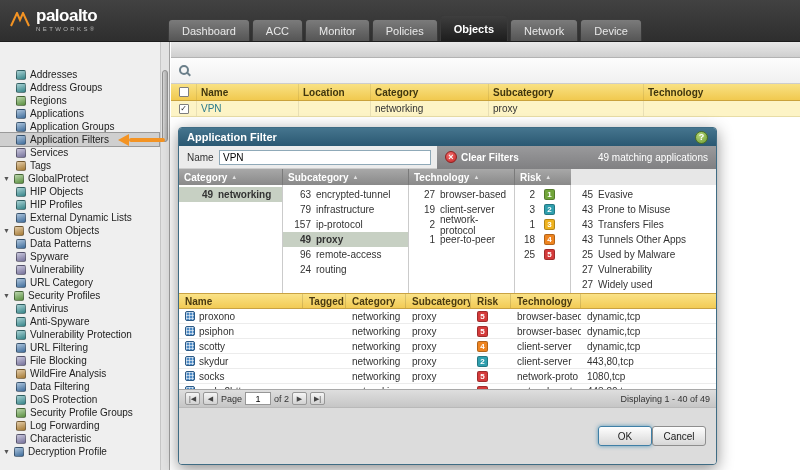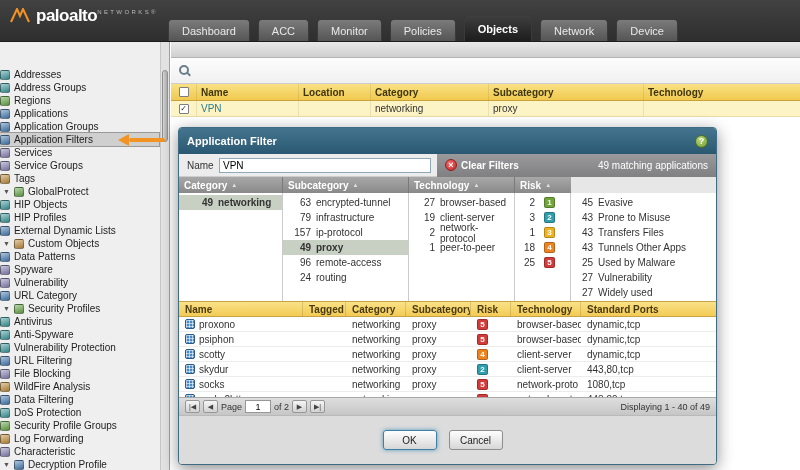--- a/index.html
+++ b/index.html
@@ -3,30 +3,30 @@
 <meta charset="utf-8">
 <style>
   *{margin:0;padding:0;box-sizing:border-box}
   html,body{width:800px;height:470px;overflow:hidden}
   body{font-family:"Liberation Sans","DejaVu Sans",sans-serif;font-size:10px;background:#fff;position:relative}
   #page{position:absolute;inset:0;overflow:hidden}
 
   
   #header{position:absolute;left:0;top:0;width:800px;height:42px;background:linear-gradient(#424242,#2e2e2e);border-bottom:1px solid #1d1d1d;z-index:5}
   .logo{position:absolute;left:10px;top:7px;display:flex;align-items:center;gap:6px}
-  .ltxt{display:flex;}
+  .ltxt{display:flex;flex-direction:column}
   .lmain{color:#fff;font-size:17px;font-weight:bold;letter-spacing:-.5px;line-height:1}
   .lsub{color:#b9b9b9;font-size:6px;letter-spacing:2.4px;margin-top:2px}
-  .tabs{position:absolute;left:168px;bottom:0;display:flex;align-items:flex-end;gap:8px}
+  .tabs{position:absolute;left:168px;bottom:0;display:flex;align-items:flex-end;gap:2px}
   .tab{height:22px;padding:0 13px;display:flex;align-items:center;background:linear-gradient(#7b7b7b,#555);color:#e9e9e9;font-size:11px;border:1px solid #3a3a3a;border-bottom:none;border-radius:4px 4px 0 0;cursor:pointer;white-space:nowrap}
   .tab.active{height:26px;background:linear-gradient(#3e3e3e,#1d1d1d);color:#fff;font-weight:bold}
 
   
   #sidebar{position:absolute;left:0;top:42px;width:170px;height:428px;background:#efefef;border-right:1px solid #9f9f9f;padding-top:26px;padding-right:10px;overflow:hidden;z-index:4}
-  .si{display:flex;align-items:center;height:13px;color:#222;cursor:pointer;white-space:nowrap;overflow:hidden}
+  .si{display:flex;align-items:center;height:13px;padding-left:16px;color:#222;cursor:pointer;white-space:nowrap;overflow:hidden}
   .si.g{padding-left:3px}
   .si.c{}
   .si.sel{background:#cfcfcf;outline:1px solid #9a9a9a}
   .ex{width:10px;font-size:7px;color:#555;margin-right:1px;flex:none;font-style:normal}
   .ic{width:10px;height:10px;margin-right:4px;border:1px solid rgba(0,0,0,.35);border-radius:2px;flex:none;background-image:linear-gradient(160deg,rgba(255,255,255,.55),rgba(0,0,0,.15))}
   .ic.t{background-color:#3f9ba0}.ic.b{background-color:#4a7fb5}.ic.g{background-color:#69a74a}.ic.o{background-color:#c28f3e}.ic.v{background-color:#8a85b5}
   .sbar{position:absolute;right:0;top:0;bottom:0;width:9px;background:#e2e2e2;border-left:1px solid #c6c6c6}
   .sthumb{position:absolute;left:1px;right:1px;top:28px;height:72px;background:linear-gradient(90deg,#d4d4d4,#a9a9a9);border:1px solid #8f8f8f;border-radius:3px}
 
   
@@ -44,21 +44,21 @@
   .mth{display:flex;height:17px;background:linear-gradient(#f9e184,#f1c94f);border-bottom:1px solid #c9a23c;align-items:center;font-weight:bold;color:#40360e}
   .mrow{display:flex;height:16px;background:#fdf4c6;border-bottom:1px solid #e8dda6;align-items:center;color:#333;cursor:pointer}
   .mc{padding-left:4px;overflow:hidden;white-space:nowrap;display:flex;align-items:center;height:100%;border-right:1px solid rgba(0,0,0,.08)}
   .mc.cbx{width:26px;justify-content:center;padding-left:0}
   .mc.m0{width:102px}.mc.m1{width:72px}.mc.m2{width:118px}.mc.m3{width:155px}.mc.m4{flex:1;border-right:none}
   .cb{width:10px;height:10px;border:1px solid #7e7e7e;background:#fff;display:inline-flex;align-items:center;justify-content:center;font-size:8px;color:#2a2a2a;border-radius:1px}
   .vpnlink{color:#2a7a8c}
 
   
   #dialog{position:absolute;left:178px;top:127px;width:539px;height:338px;background:#e7e7e7;border:1px solid #3f6c84;border-radius:4px;box-shadow:0 4px 16px rgba(0,0,0,.45);z-index:100;display:flex;flex-direction:column}
-  .dt{height:26px;flex:none;background:linear-gradient(#45758e,#2a5872);border-radius:3px 3px 0 0;display:flex;align-items:center;color:#fff;font-weight:bold;font-size:11px;padding:0 8px}
+  .dt{height:18px;flex:none;background:linear-gradient(#45758e,#2a5872);border-radius:3px 3px 0 0;display:flex;align-items:center;color:#fff;font-weight:bold;font-size:11px;padding:0 8px}
   .help{margin-left:auto;width:13px;height:13px;border-radius:50%;background:radial-gradient(circle at 35% 30%,#b6d77a,#6f9d32);border:1px solid #4c7020;color:#fff;font-size:9px;font-weight:bold;display:flex;align-items:center;justify-content:center;cursor:pointer}
   .dn{height:23px;flex:none;display:flex;align-items:center;background:#ececec;border-bottom:1px solid #cdcdcd;padding-left:8px}
   .dnl{width:32px;color:#333}
   .dni{width:212px;height:15px;border:1px solid #8fa9b8;font-size:10px;padding:0 3px;font-family:inherit}
   .dnr{flex:1;height:23px;margin-left:6px;background:linear-gradient(#9a9a9c,#808082);display:flex;align-items:center;padding:0 8px;gap:5px}
   .clr{display:inline-flex;align-items:center;gap:4px;color:#fff;font-weight:bold;cursor:pointer}
   .clrx{width:12px;height:12px;border-radius:50%;background:radial-gradient(circle at 35% 30%,#f26b6b,#c62828);border:1px solid #8e1f1f;color:#fff;font-size:9px;font-weight:bold;display:inline-flex;align-items:center;justify-content:center;font-style:normal;line-height:1}
   .match{margin-left:auto;color:#fff}
   .fhrow{display:flex;height:16px;flex:none}
   .fh{display:flex;align-items:center;background:linear-gradient(#a8a8a8,#898989);border-right:1px solid #7a7a7a;color:#fff;font-weight:bold;padding-left:5px;cursor:pointer}
@@ -78,21 +78,21 @@
   .hcell{padding-left:6px;border-right:1px solid rgba(0,0,0,.12);height:100%;display:flex;align-items:center;overflow:hidden;white-space:nowrap;cursor:pointer}
   .h0{width:124px}.h1{width:43px}.h2{width:60px}.h3{width:65px}.h4{width:40px}.h5{width:70px}.h6{flex:1;border-right:none}
   .rrows{height:80px;flex:none;background:#fff;overflow:hidden}
   .rr{display:flex;height:15px;border-bottom:1px solid #ececec;align-items:center;background:#fff;cursor:pointer}
   .rc{padding-left:6px;display:flex;align-items:center;color:#333;overflow:hidden;white-space:nowrap;height:100%}
   .appic{width:10px;height:10px;border:1px solid #2c5a86;border-radius:2px;background-color:#4d8ac4;background-image:linear-gradient(rgba(255,255,255,.55) 1px,transparent 1px),linear-gradient(90deg,rgba(255,255,255,.55) 1px,transparent 1px);background-size:3px 3px;margin-right:4px;flex:none}
   .pager{display:flex;align-items:center;height:18px;flex:none;background:linear-gradient(#dedede,#c6c6c6);border-top:1px solid #a9a9a9;padding:0 6px;font-size:9px;color:#333;gap:3px}
   .pbtn{min-width:15px;height:13px;display:inline-flex;align-items:center;justify-content:center;background:linear-gradient(#f5f5f5,#d2d2d2);border:1px solid #979797;border-radius:2px;font-size:7px;color:#444;padding:0 2px;cursor:pointer}
   .pinput{width:26px;height:13px;border:1px solid #979797;text-align:center;font-size:9px;font-family:inherit}
   .pspacer{flex:1}
-  .dfoot{display:flex;justify-content:center;align-items:center;gap:12px;flex:1;padding-right:10px;background:#dcdcdc;border-top:1px solid #b9b9b9;border-radius:0 0 3px 3px}
+  .dfoot{display:flex;justify-content:flex-end;align-items:center;gap:0;flex:1;padding-right:10px;background:#dcdcdc;border-top:1px solid #b9b9b9;border-radius:0 0 3px 3px}
   .btn{min-width:54px;height:20px;background:linear-gradient(#fefefe,#d7d7d7);border:1px solid #8e8e8e;border-radius:3px;font-size:10px;color:#222;font-family:inherit;cursor:pointer}
   .btn.ok{border-color:#3f7fa6;box-shadow:0 0 4px rgba(63,140,180,.85)}
 </style>
 </head>
 <body>
 
 <div id="page">
 
   <div id="header">
     <div class="logo">
@@ -136,24 +136,20 @@
         <span class="ic b"></span>
         <span>Application Groups</span>
       </div>
     <div class="si sel">
         <span class="ic b"></span>
         <span>Application Filters</span>
       </div>
     <div class="si">
         <span class="ic v"></span>
         <span>Services</span>
-      </div>
-    <div class="si">
-        <span class="ic v"></span>
-        <span>Service Groups</span>
       </div>
     <div class="si">
         <span class="ic o"></span>
         <span>Tags</span>
       </div>
     <div class="si g">
         <i class="ex">▼</i>
         <span class="ic g"></span>
         <span>GlobalProtect</span>
       </div>
@@ -423,21 +419,20 @@
       </div>
     </div>
 
     <div class="rh">
       <span class="hcell h0">Name</span>
       <span class="hcell h1">Tagged</span>
       <span class="hcell h2">Category</span>
       <span class="hcell h3">Subcategory</span>
       <span class="hcell h4">Risk</span>
       <span class="hcell h5">Technology</span>
-      <span class="hcell h6">Standard Ports</span>
     </div>
 
     <div class="rrows">
       <div class="rr">
         <span class="rc h0">
             <span class="appic"></span>
             <span>proxono</span>
           </span>
         <span class="rc h1"></span>
         <span class="rc h2">networking</span>

